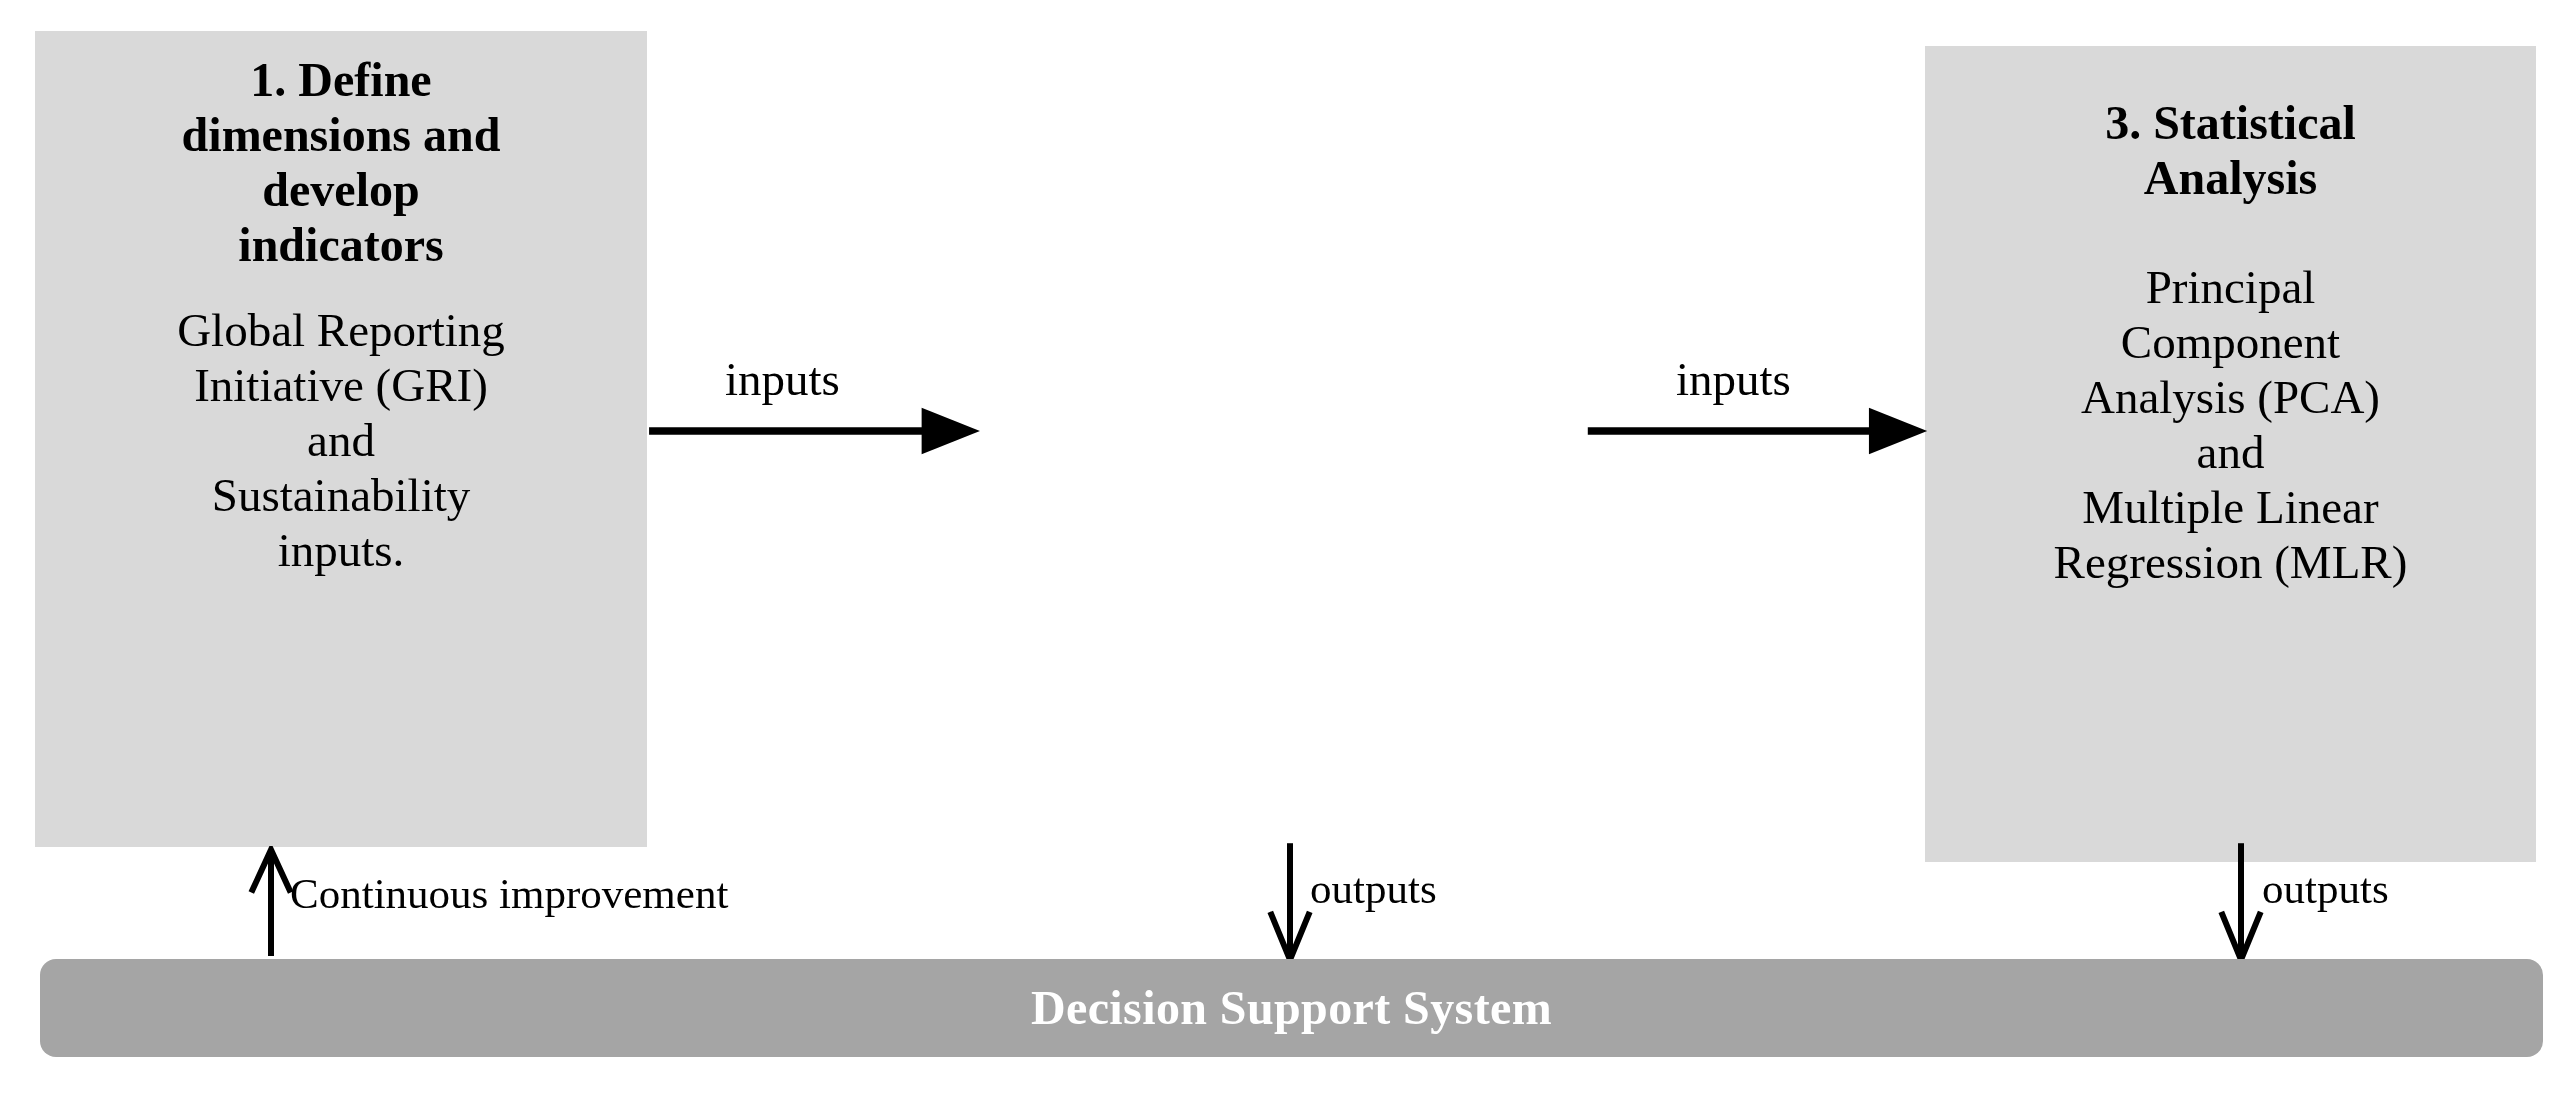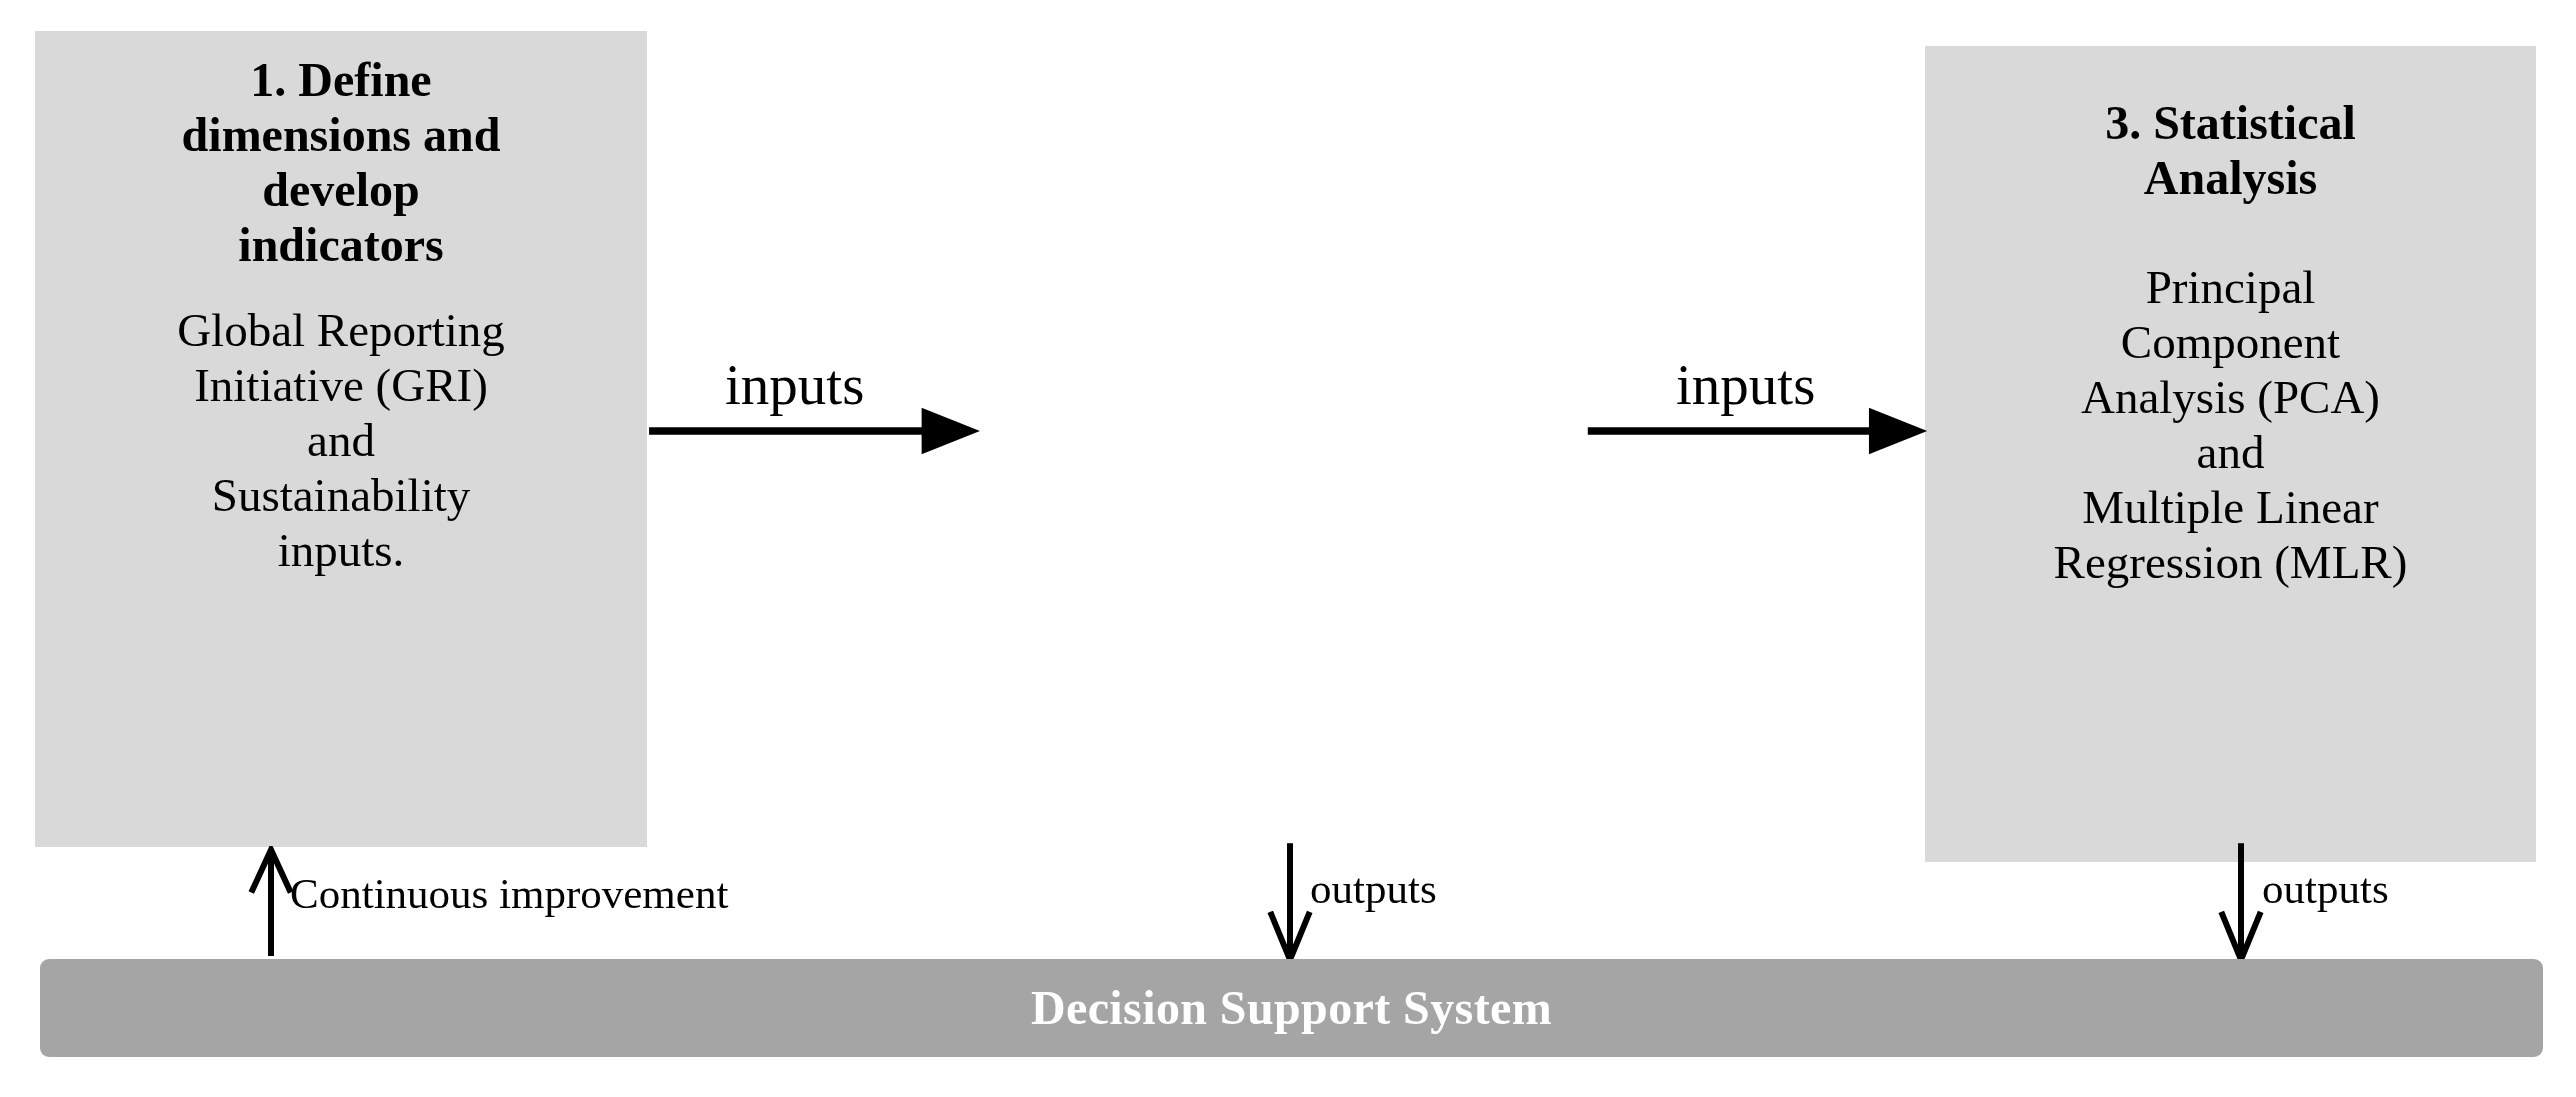--- a/index.html
+++ b/index.html
@@ -64,21 +64,21 @@
   .h-arrow {
     position: absolute;
     height: 60px;
   }
   .h-arrow svg { display: block; }
   #arrow-inputs-1 { left: 646px;  top: 401px; width: 337px; }
   #arrow-inputs-2 { left: 1585px; top: 401px; width: 345px; }
 
   .arrow-label {
     position: absolute;
-    font-size: 57px;
+    font-size: 47px;
     line-height: 1;
     color: #000000;
     white-space: nowrap;
   }
   #label-inputs-1 { left: 725px;  top: 356px; }
   #label-inputs-2 { left: 1676px; top: 356px; }
 
   
   .v-arrow { position: absolute; }
   .v-arrow svg { display: block; }
@@ -91,21 +91,21 @@
   #label-outputs-2  { left: 2262px; top: 867px; font-size: 43px; }
 
   
   #dss-bar {
     position: absolute;
     left: 40px;
     top: 959px;
     width: 2503px;
     height: 98px;
     background: #a5a5a5;
-    border-radius: 9px;
+    border-radius: 16px;
     display: flex;
     align-items: center;
     justify-content: center;
   }
   #dss-label {
     color: #ffffff;
     font-weight: bold;
     font-size: 48px;
     line-height: 1;
     letter-spacing: 0.4px;

